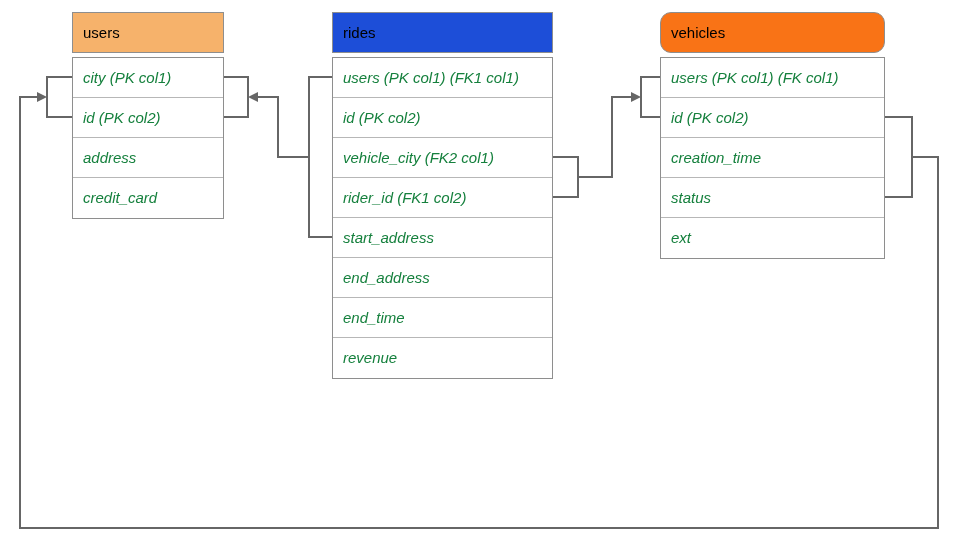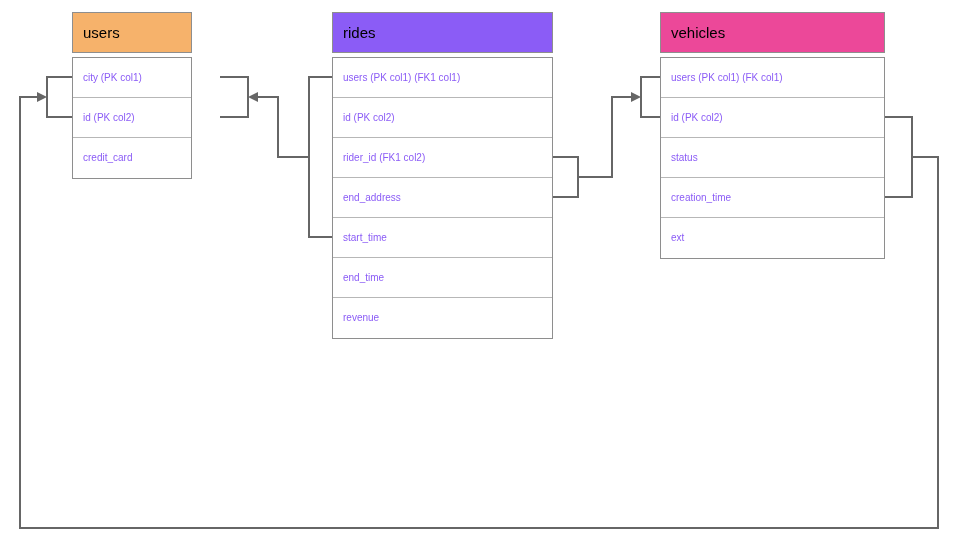--- a/index.html
+++ b/index.html
@@ -29,21 +29,21 @@
     stroke-width: 2;
   }
   .rel-arrow {
     fill: #666666;
     stroke: none;
   }
   .db-table {
     position: absolute;
     z-index: 2;
   }
-  #table-users    { left: 72px;  top: 12px; width: 120px; }
+  #table-users    { left: 72px;  top: 12px; width: 152px; }
   #table-rides    { left: 332px; top: 12px; width: 221px; }
   #table-vehicles { left: 660px; top: 12px; width: 225px; }
   .db-table-header {
     box-sizing: border-box;
     height: 41px;
     line-height: 39px;
     border: 1px solid #8e8e8e;
     padding-left: 10px;
     font-size: 15px;
     color: #000000;
@@ -53,25 +53,26 @@
     box-sizing: border-box;
     border: 1px solid #8e8e8e;
     background: #ffffff;
   }
   .db-col-row {
     box-sizing: border-box;
     height: 40px;
     line-height: 39px;
     border-bottom: 1px solid #b7b7b7;
     padding-left: 10px;
-    font-size: 10px;
-    color: #8b5cf6;
+    font-size: 15px;
+    color: #15803d;
     white-space: nowrap;
     overflow: hidden;
     background: #ffffff;
+    font-style: italic;
   }
   .db-col-row:last-child {
     border-bottom: none;
   }
 </style>
 </head>
 <body>
 
 <div class="canvas">
 
@@ -92,39 +93,41 @@
     <polygon class="rel-arrow" points="47,97 37,92 37,102"></polygon>
     <polyline class="rel-line" points="72,77 47,77 47,117 72,117"></polyline>
   </svg>
 
   <div id="tables">
       <div class="db-table" id="table-users">
         <div class="db-table-header" style="background: rgb(246, 178, 107);">users</div>
         <div class="db-table-body">
           <div class="db-col-row">city (PK col1)</div>
           <div class="db-col-row">id (PK col2)</div>
+          <div class="db-col-row">address</div>
           <div class="db-col-row">credit_card</div>
         </div>
       </div>
       <div class="db-table" id="table-rides">
-        <div class="db-table-header" style="background: #8b5cf6;">rides</div>
+        <div class="db-table-header" style="background: #1d4ed8;">rides</div>
         <div class="db-table-body">
           <div class="db-col-row">users (PK col1) (FK1 col1)</div>
           <div class="db-col-row">id (PK col2)</div>
+          <div class="db-col-row">vehicle_city (FK2 col1)</div>
           <div class="db-col-row">rider_id (FK1 col2)</div>
+          <div class="db-col-row">start_address</div>
           <div class="db-col-row">end_address</div>
-          <div class="db-col-row">start_time</div>
           <div class="db-col-row">end_time</div>
           <div class="db-col-row">revenue</div>
         </div>
       </div>
       <div class="db-table" id="table-vehicles">
-        <div class="db-table-header" style="background: #ec4899;">vehicles</div>
+        <div class="db-table-header" style="background: #f97316; border-radius: 11px;">vehicles</div>
         <div class="db-table-body">
           <div class="db-col-row">users (PK col1) (FK col1)</div>
           <div class="db-col-row">id (PK col2)</div>
+          <div class="db-col-row">creation_time</div>
           <div class="db-col-row">status</div>
-          <div class="db-col-row">creation_time</div>
           <div class="db-col-row">ext</div>
         </div>
       </div>
     </div>
 </div>
 
 </body></html>

